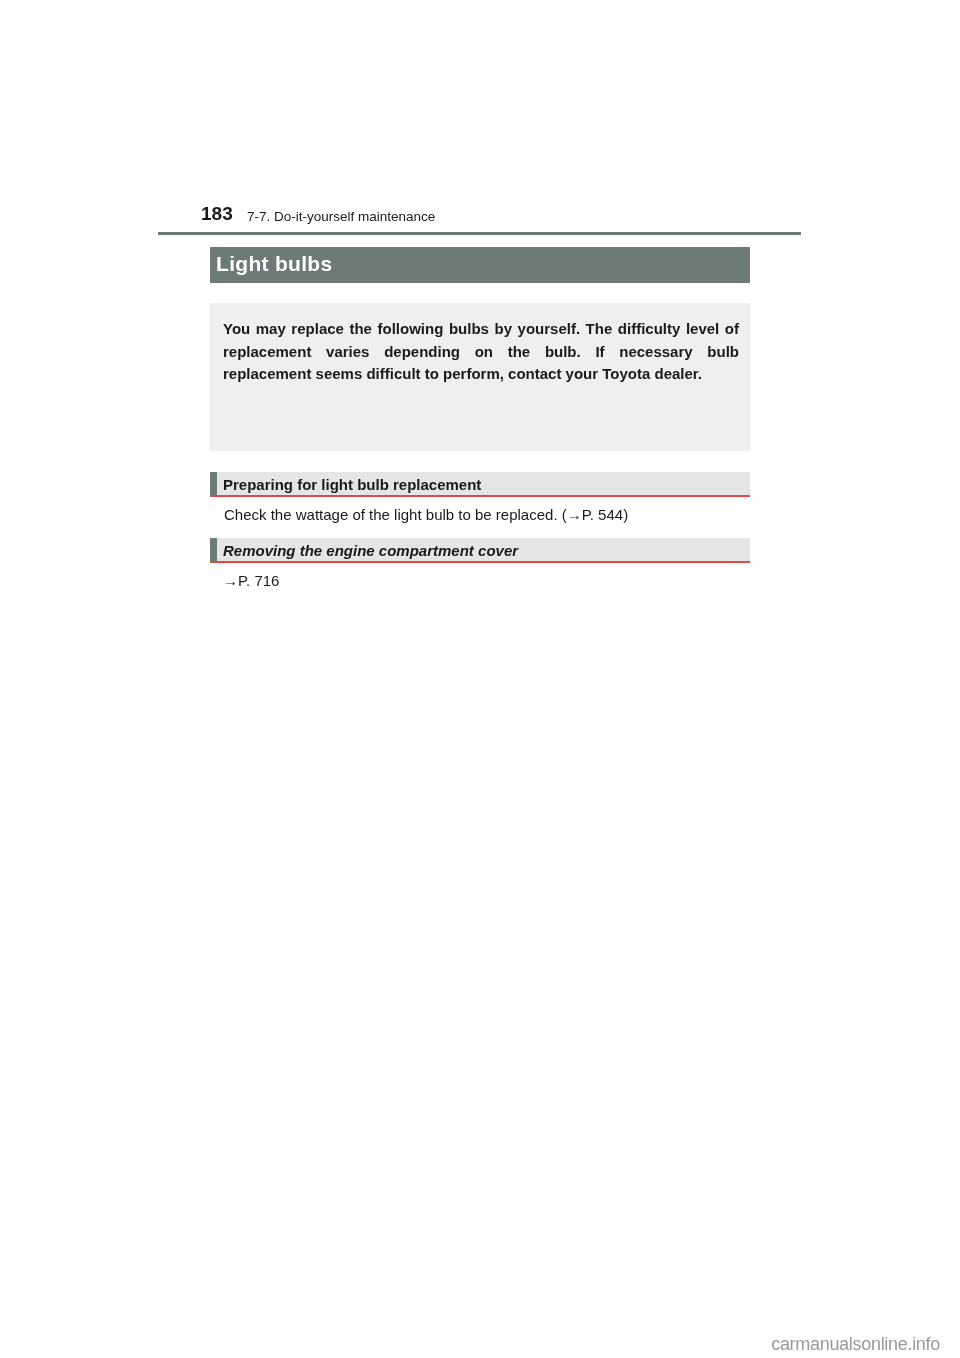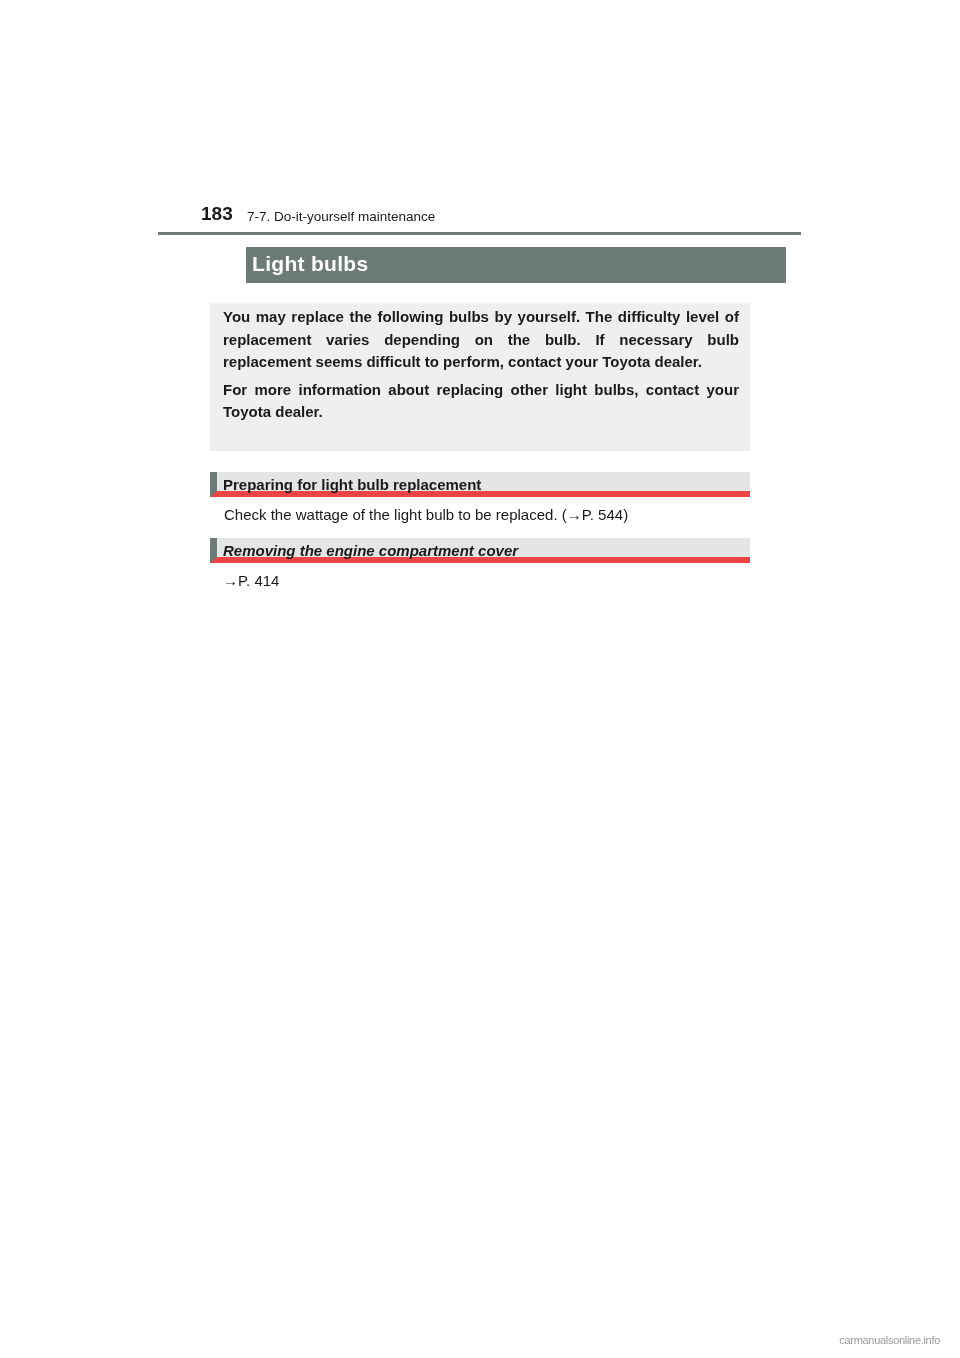--- a/index.html
+++ b/index.html
@@ -11,64 +11,63 @@
       position: absolute; left: 201px; top: 203px; font-size: 19px; font-weight: bold; color: #1a1a1a;
     }
     .section-ref {
       position: absolute; left: 247px; top: 209px; font-size: 13.5px; color: #1a1a1a;
     }
     .header-rule {
       position: absolute; left: 158px; top: 232px; width: 643px; height: 3px; background: #6e7b78;
     }
     .title-bar {
       position: absolute; left: 210px; top: 247px; width: 540px; height: 36px; background: #6c7a78;
-      box-sizing: border-box; padding-left: 6px; margin-left: 36px;
+      box-sizing: border-box; padding-left: 6px;
     }
     .title-bar span {
       color: #ffffff; font-weight: bold; font-size: 21px; line-height: 34px; letter-spacing: 0.3px;
     }
     .intro-box {
       position: absolute; left: 210px; top: 303px; width: 540px; height: 148px; background: #eef0ef;
-      box-sizing: border-box; padding: 3px 11px 0 13px;
+      box-sizing: border-box; padding: 15px 11px 0 13px;
     }
     .intro-box p {
       margin: 0 0 5px 0; font-size: 15px; font-weight: bold; line-height: 22.5px; text-align: justify; color: #1a1a1a;
     }
     .subhead {
       position: absolute; left: 210px; width: 540px; height: 25px; background: #e3e6e5;
-      border-left: 7px solid #6c7a78; border-bottom: 6px solid #ef4444; box-sizing: border-box;
+      border-left: 7px solid #6c7a78; border-bottom: 2px solid #ef4444; box-sizing: border-box;
       padding-left: 6px;
     }
     .subhead span { font-size: 15px; font-weight: bold; line-height: 25px; color: #1a1a1a; }
     .body-text {
       position: absolute; font-size: 15px; color: #1a1a1a; text-align: right;
     }
     .watermark {
-      position: absolute; right: 20px; top: 1334px; font-size: 11px; color: #9a9a9a; letter-spacing: -0.3px;
+      position: absolute; right: 20px; top: 1334px; font-size: 18px; color: #9a9a9a; letter-spacing: -0.3px;
     }
   </style>
 </head>
 <body>
 
 <div class="page-num">183</div>
 <div class="section-ref">7-7. Do-it-yourself maintenance</div>
 <div class="header-rule"></div>
 
 <div class="title-bar">
   <span>Light bulbs</span>
 </div>
 
 <div class="intro-box">
   <p>You may replace the following bulbs by yourself. The difficulty level of replacement varies depending on the bulb. If necessary bulb replacement seems difficult to perform, contact your Toyota dealer.</p>
-  <p>For more information about replacing other light bulbs, contact your Toyota dealer.</p>
 </div>
 
 <div class="subhead" style="top:472px;">
   <span>Preparing for light bulb replacement</span>
 </div>
 <div class="body-text" style="left:224px; top:506px;">Check the wattage of the light bulb to be replaced. (→P. 544)</div>
 
 <div class="subhead" style="top:538px;font-style:italic;">
   <span>Removing the engine compartment cover</span>
 </div>
-<div class="body-text" style="left:223px; top:572px;">→P. 414</div>
+<div class="body-text" style="left:223px; top:572px;">→P. 716</div>
 
 <div class="watermark">carmanualsonline.info</div>
 
 </body></html>

